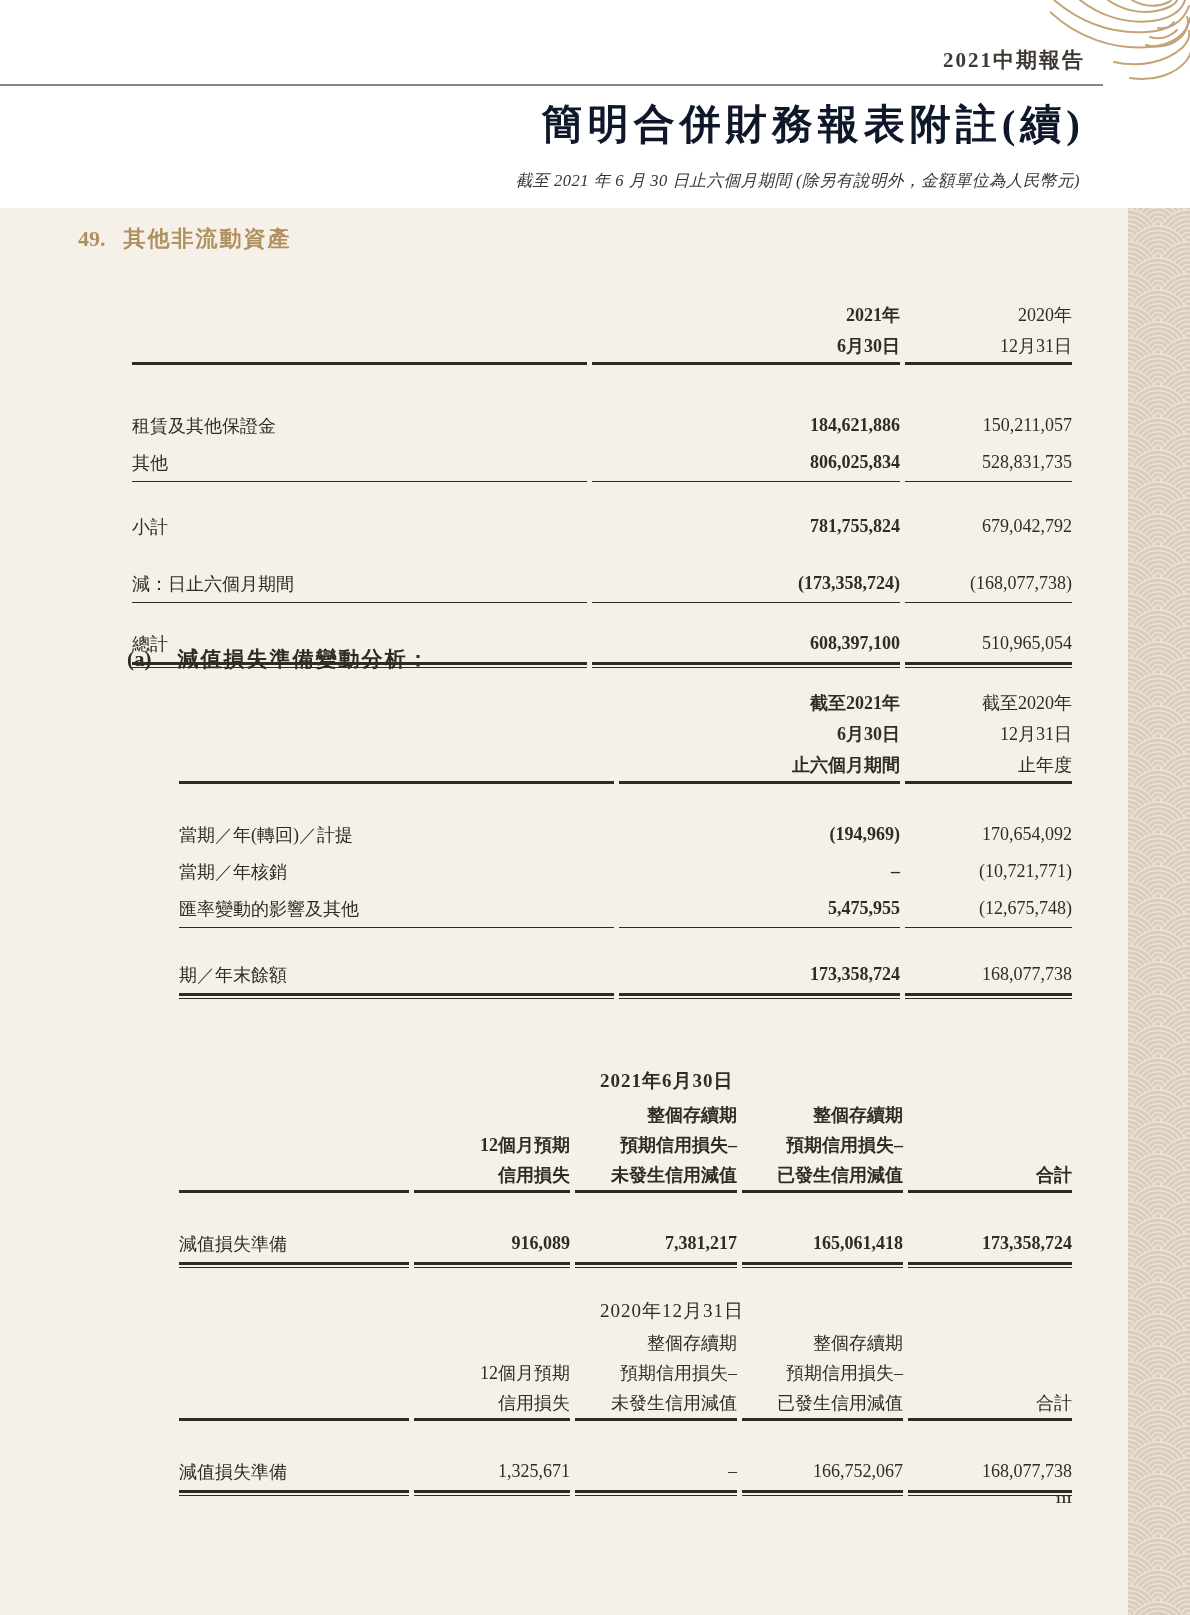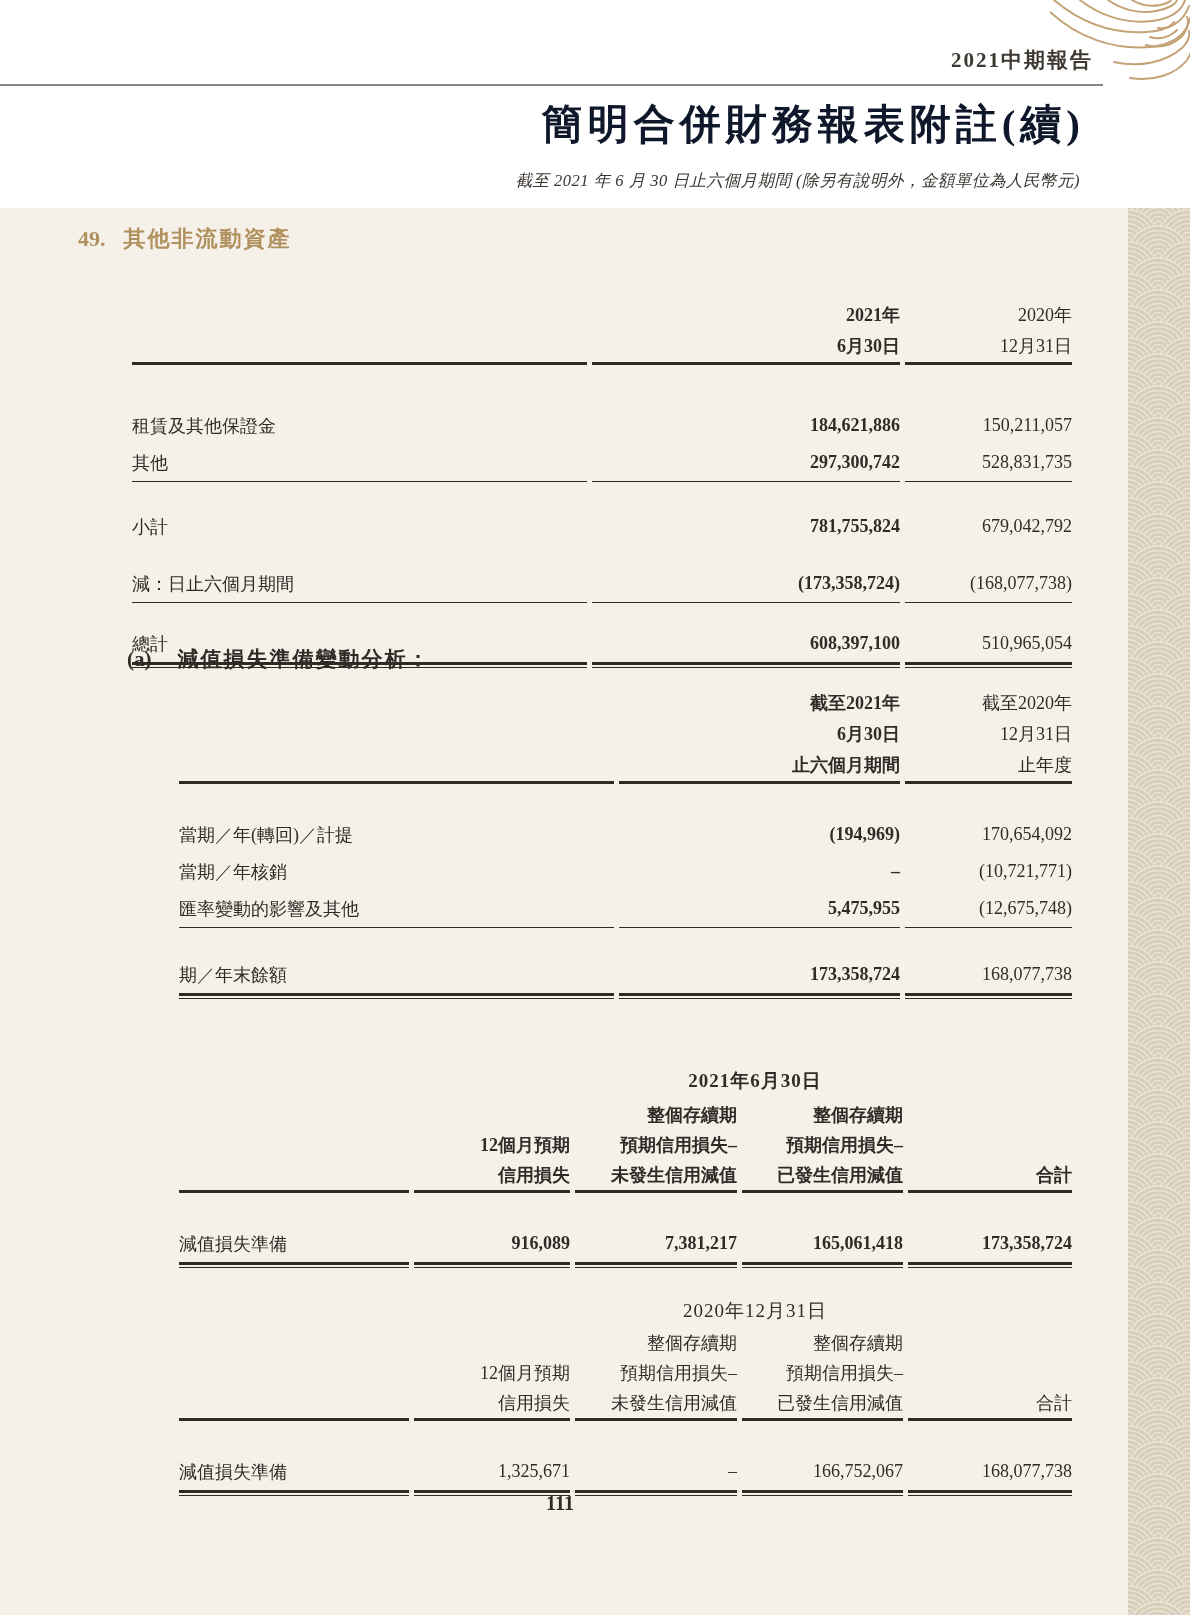--- a/index.html
+++ b/index.html
@@ -2,36 +2,36 @@
 <html><head>
 <meta charset="utf-8">
 <style>
   html,body{margin:0;padding:0;}
   body{width:1190px;height:1615px;position:relative;background:#ffffff;
        font-family:"Liberation Serif", serif;color:#2f2b27;overflow:hidden;}
   .abs{position:absolute;}
   .content-bg{left:0;top:208px;width:1190px;height:1407px;background:#f6f1e8;}
   .pattern-strip{left:1128px;top:208px;width:62px;height:1407px;}
   .corner-wave{top:0;right:0;width:140px;height:90px;}
-  .report-name{top:46px;left:8px;width:1085px;text-align:right;
+  .report-name{top:46px;left:0;width:1085px;text-align:right;
                font-size:21px;font-weight:bold;color:#3e3832;letter-spacing:2px;}
   .header-rule{top:84px;left:0;width:1103px;height:2px;background:#8b8580;}
   .doc-title{top:97px;left:0;width:1085px;text-align:right;font-size:41px;
              font-weight:bold;color:#0f172a;letter-spacing:5px;}
   .doc-subtitle{top:170px;left:0;width:1080px;text-align:right;font-size:16.5px;
                 font-style:italic;color:#3a3530;letter-spacing:.5px;}
   .section-heading{top:224px;left:78px;font-size:22px;font-weight:bold;color:#b0905e;}
   .section-heading .sec-title{margin-left:18px;letter-spacing:2px;}
   .section-a{top:645px;left:127px;font-size:21px;font-weight:bold;}
   .section-a .sec-title{margin-left:26px;letter-spacing:2px;}
-  .tbl-title{font-size:19px;letter-spacing:1px;text-align:center;width:310px;left:600px;}
+  .tbl-title{font-size:19px;letter-spacing:1px;width:310px;left:600px;}
   .t3-title{top:1068px;font-weight:bold;}
   .t4-title{top:1298px;}
-  .page-number{top:1492px;left:0;width:1072px;text-align:center;
-               font-size:20px;font-weight:bold;padding-left:24px;}
+  .page-number{top:1492px;left:0;width:1072px;text-align:right;
+               font-size:12px;font-weight:bold;}
 
   table.fintable{border-collapse:separate;border-spacing:5px 0;table-layout:fixed;
                  font-size:18px;color:#2f2b27;}
   table.fintable td{padding:0;overflow:visible;}
   .t1{left:127px;top:258px;}
   .t1 table{width:950px;margin-top:40px;}
   .t2{left:174px;top:686px;}
   .t2 table{width:903px;}
   .t3{left:174px;top:1100px;}
   .t4{left:174px;top:1328px;}
@@ -139,21 +139,21 @@
           <td></td>
           <td></td>
         </tr>
     <tr class="data">
       <td>租賃及其他保證金</td>
       <td class="num b">184,621,886</td>
       <td class="num">150,211,057</td>
     </tr>
     <tr class="data">
       <td class="bb">其他</td>
-      <td class="num b bb">297,300,742</td>
+      <td class="num b bb">806,025,834</td>
       <td class="num bb">528,831,735</td>
     </tr>
     <tr class="sp26">
           <td></td>
           <td></td>
           <td></td>
         </tr>
     <tr class="data">
       <td>小計</td>
       <td class="num b">781,755,824</td>

